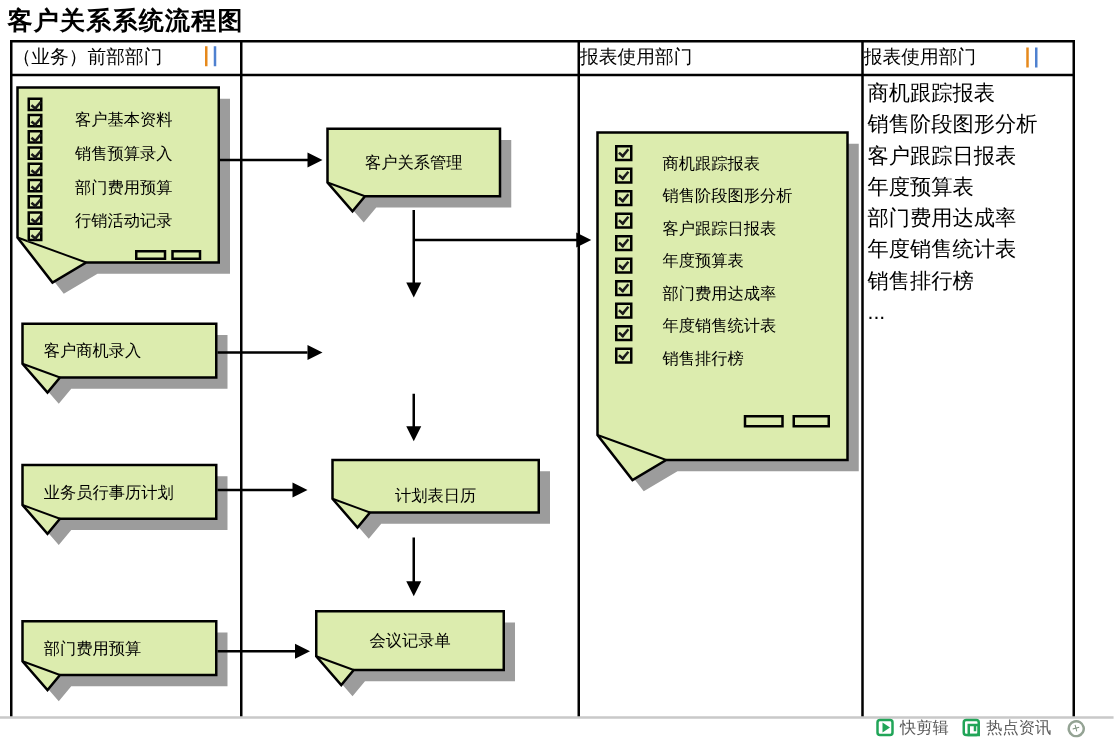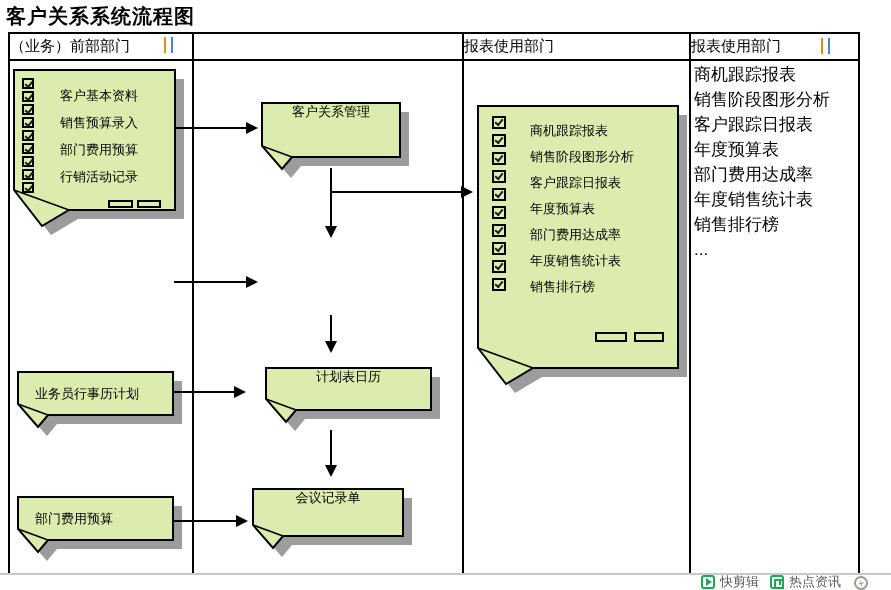--- a/index.html
+++ b/index.html
@@ -9,21 +9,21 @@
   .title{position:absolute;left:6px;top:3px;font-size:20px;font-weight:bold;letter-spacing:1px}
   .vline{position:absolute;width:2px;background:#000}
   .hline{position:absolute;height:2px;background:#000}
   .grayline{position:absolute;height:2px;background:#c9c9c9}
   .hdr{position:absolute;top:36px;height:20px;line-height:20px;font-size:15px}
   .hdr-spaced{letter-spacing:6px}
   .caret-o{position:absolute;width:2px;height:16px;background:#e6891c}
   .caret-b{position:absolute;width:2px;height:16px;background:#4f81d0}
   .note{position:absolute}
   .note-svg{position:absolute;left:0;top:0;overflow:visible;z-index:1}
-  .note.center{display:flex;justify-content:center}
+  .note.center{display:flex;align-items:center;justify-content:center}
   .note.leftpad{display:flex;align-items:center;padding-left:17px}
   .note-label{position:relative;z-index:2;font-size:13px}
   .check-col{position:absolute;z-index:2}
   .cbx{position:relative;border:2px solid #000;background:var(--note-fill,#dcecae)}
   .cbx-s{width:12px;height:11px;margin-bottom:2px}
   .cbx-l{width:14px;height:13px;margin-bottom:5px}
   .cbx::after{content:"";position:absolute;left:1px;top:1px;width:6px;height:3px;
       border-left:2px solid #1a1a1a;border-bottom:2px solid #1a1a1a;transform:rotate(-50deg)}
   .labels-col{position:absolute;z-index:2;font-size:13px;white-space:nowrap}
   .lh27 div{line-height:27px}
@@ -96,20 +96,28 @@
 
     <div>客户基本资料</div>
         <div>销售预算录入</div>
         <div>部门费用预算</div>
         <div>行销活动记录</div>
       </div>
     <div class="mini-btn" style="left:94px;top:130px;width:25px;height:8px"></div>
     <div class="mini-btn" style="left:123px;top:130px;width:24px;height:8px"></div>
   </div>
 
+  <div class="note leftpad" style="left:18px;top:259px;width:155px;height:43px">
+      <svg class="note-svg" width="155" height="43">
+        <path d="M0 0 L155 0 L155 43 L30 43 L20 55 L0 32 Z" transform="translate(9,9)" fill="#9c9c9c"></path>
+        <path d="M0 0 L155 0 L155 43 L30 43 L20 55 L0 32 Z" fill="#dcecae" stroke="#000000" stroke-width="2"></path>
+        <path d="M0 32 L30 43" stroke="#000000" stroke-width="1.5" fill="none"></path>
+      </svg>
+    <span class="note-label">客户商机录入</span>
+  </div>
   <div class="note leftpad" style="left:18px;top:372px;width:155px;height:43px">
       <svg class="note-svg" width="155" height="43">
         <path d="M0 0 L155 0 L155 43 L30 43 L20 55 L0 32 Z" transform="translate(9,9)" fill="#9c9c9c"></path>
         <path d="M0 0 L155 0 L155 43 L30 43 L20 55 L0 32 Z" fill="#dcecae" stroke="#000000" stroke-width="2"></path>
         <path d="M0 32 L30 43" stroke="#000000" stroke-width="1.5" fill="none"></path>
       </svg>
     <span class="note-label">业务员行事历计划</span>
   </div>
   <div class="note leftpad" style="left:18px;top:497px;width:155px;height:43px">
       <svg class="note-svg" width="155" height="43">

